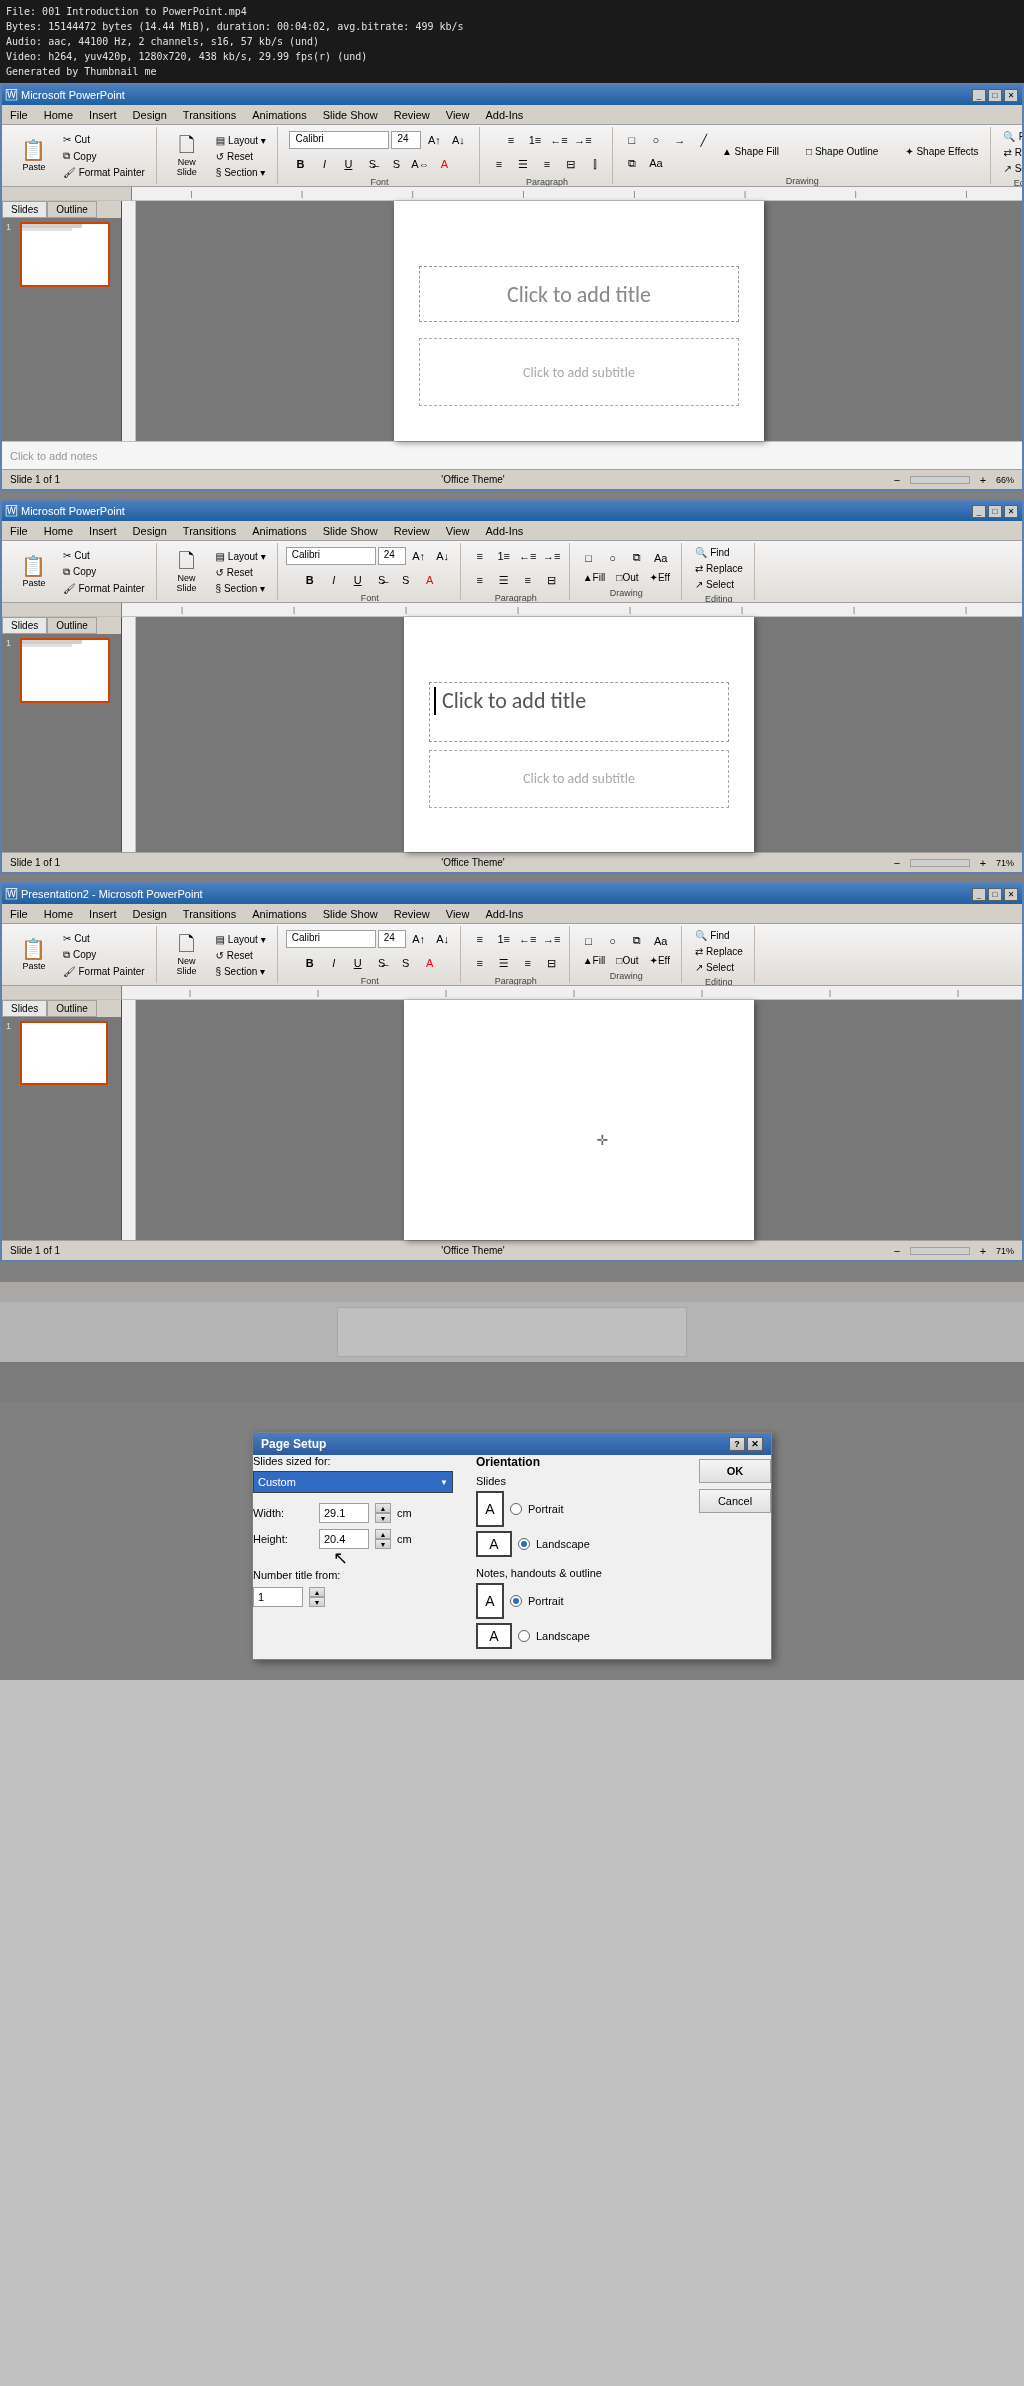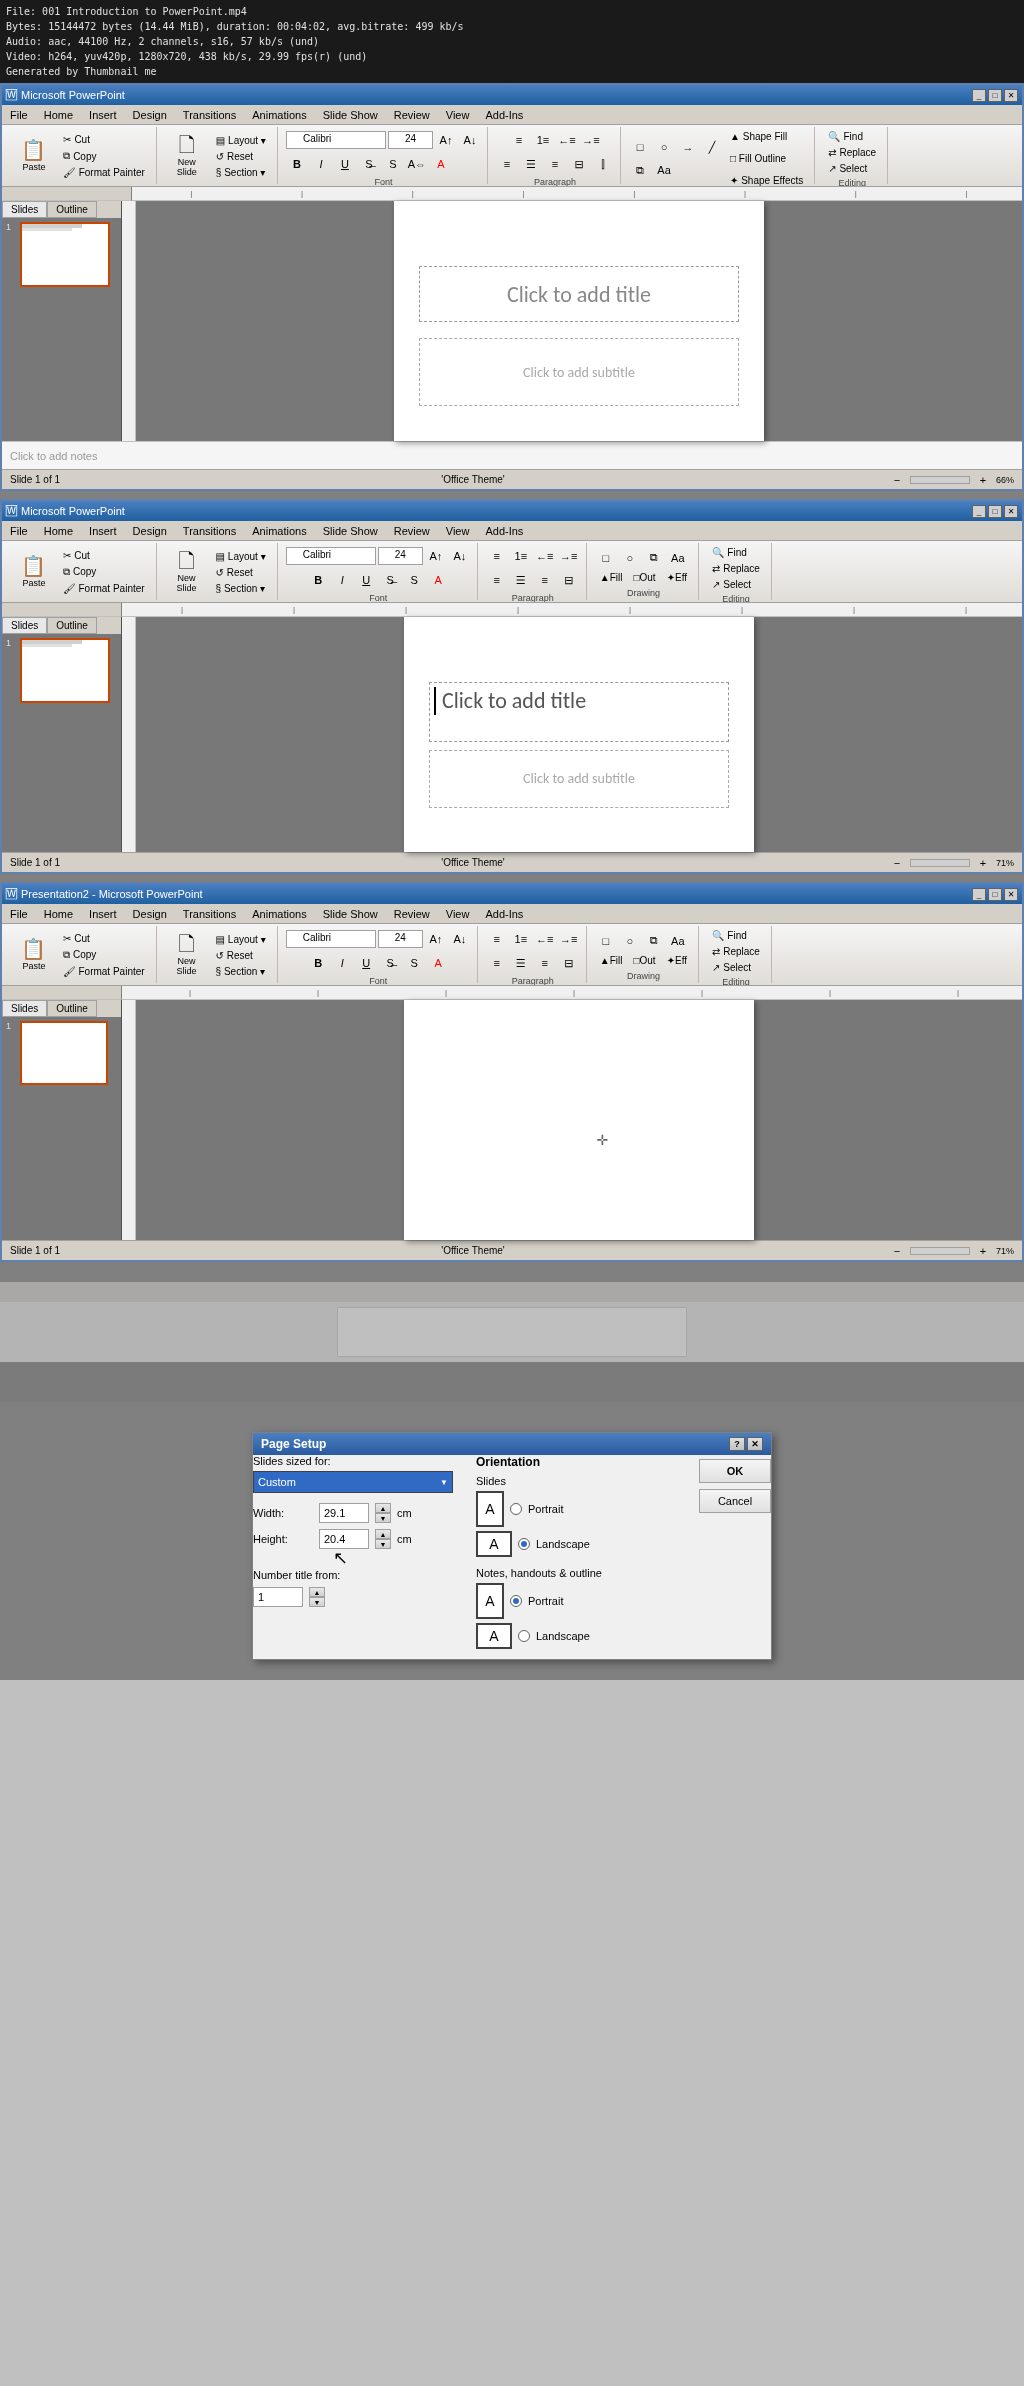--- a/index.html
+++ b/index.html
@@ -281,21 +281,21 @@
 
     
     .combo-row {
       display: flex; gap: 2px; align-items: center;
     }
     .combo-box {
       border: 1px solid #a0a0a0;
       background: white;
       height: 18px;
       font-size: 10px;
-      padding: 1px 16px;
+      padding: 1px 5px;
       min-width: 60px;
     }
     .left-ruler {
       width: 14px;
       background: #f0f0f0;
       border-right: 1px solid #c0c0c0;
       position: relative;
     }
     .slide-content-area {
       flex: 1;
@@ -545,23 +545,23 @@
             <div class="format-btn">□</div>
             <div class="format-btn">○</div>
             <div class="format-btn">→</div>
             <div class="format-btn">╱</div>
           </div>
           <div style="display:flex; gap:2px;">
             <div class="format-btn">⧉</div>
             <div class="format-btn">Aa</div>
           </div>
         </div>
-        <div style="font-size:9px; display:flex; flex-direction:column; gap:7px;">
+        <div style="font-size:9px; display:flex; flex-direction:row; gap:17px;">
           <div class="ribbon-small-btn">▲ Shape Fill</div>
-          <div class="ribbon-small-btn">□ Fill Outline</div>
+          <div class="ribbon-small-btn">□ Shape Outline</div>
           <div class="ribbon-small-btn">✦ Shape Effects</div>
         </div>
       </div>
       <div class="ribbon-group-label">Drawing</div>
     </div>
 
     <div class="ribbon-group">
       <div class="ribbon-group-content">
         <div style="font-size:9px; display:flex; flex-direction:column; gap:1px;">
           <div class="ribbon-small-btn">🔍 Find</div>

